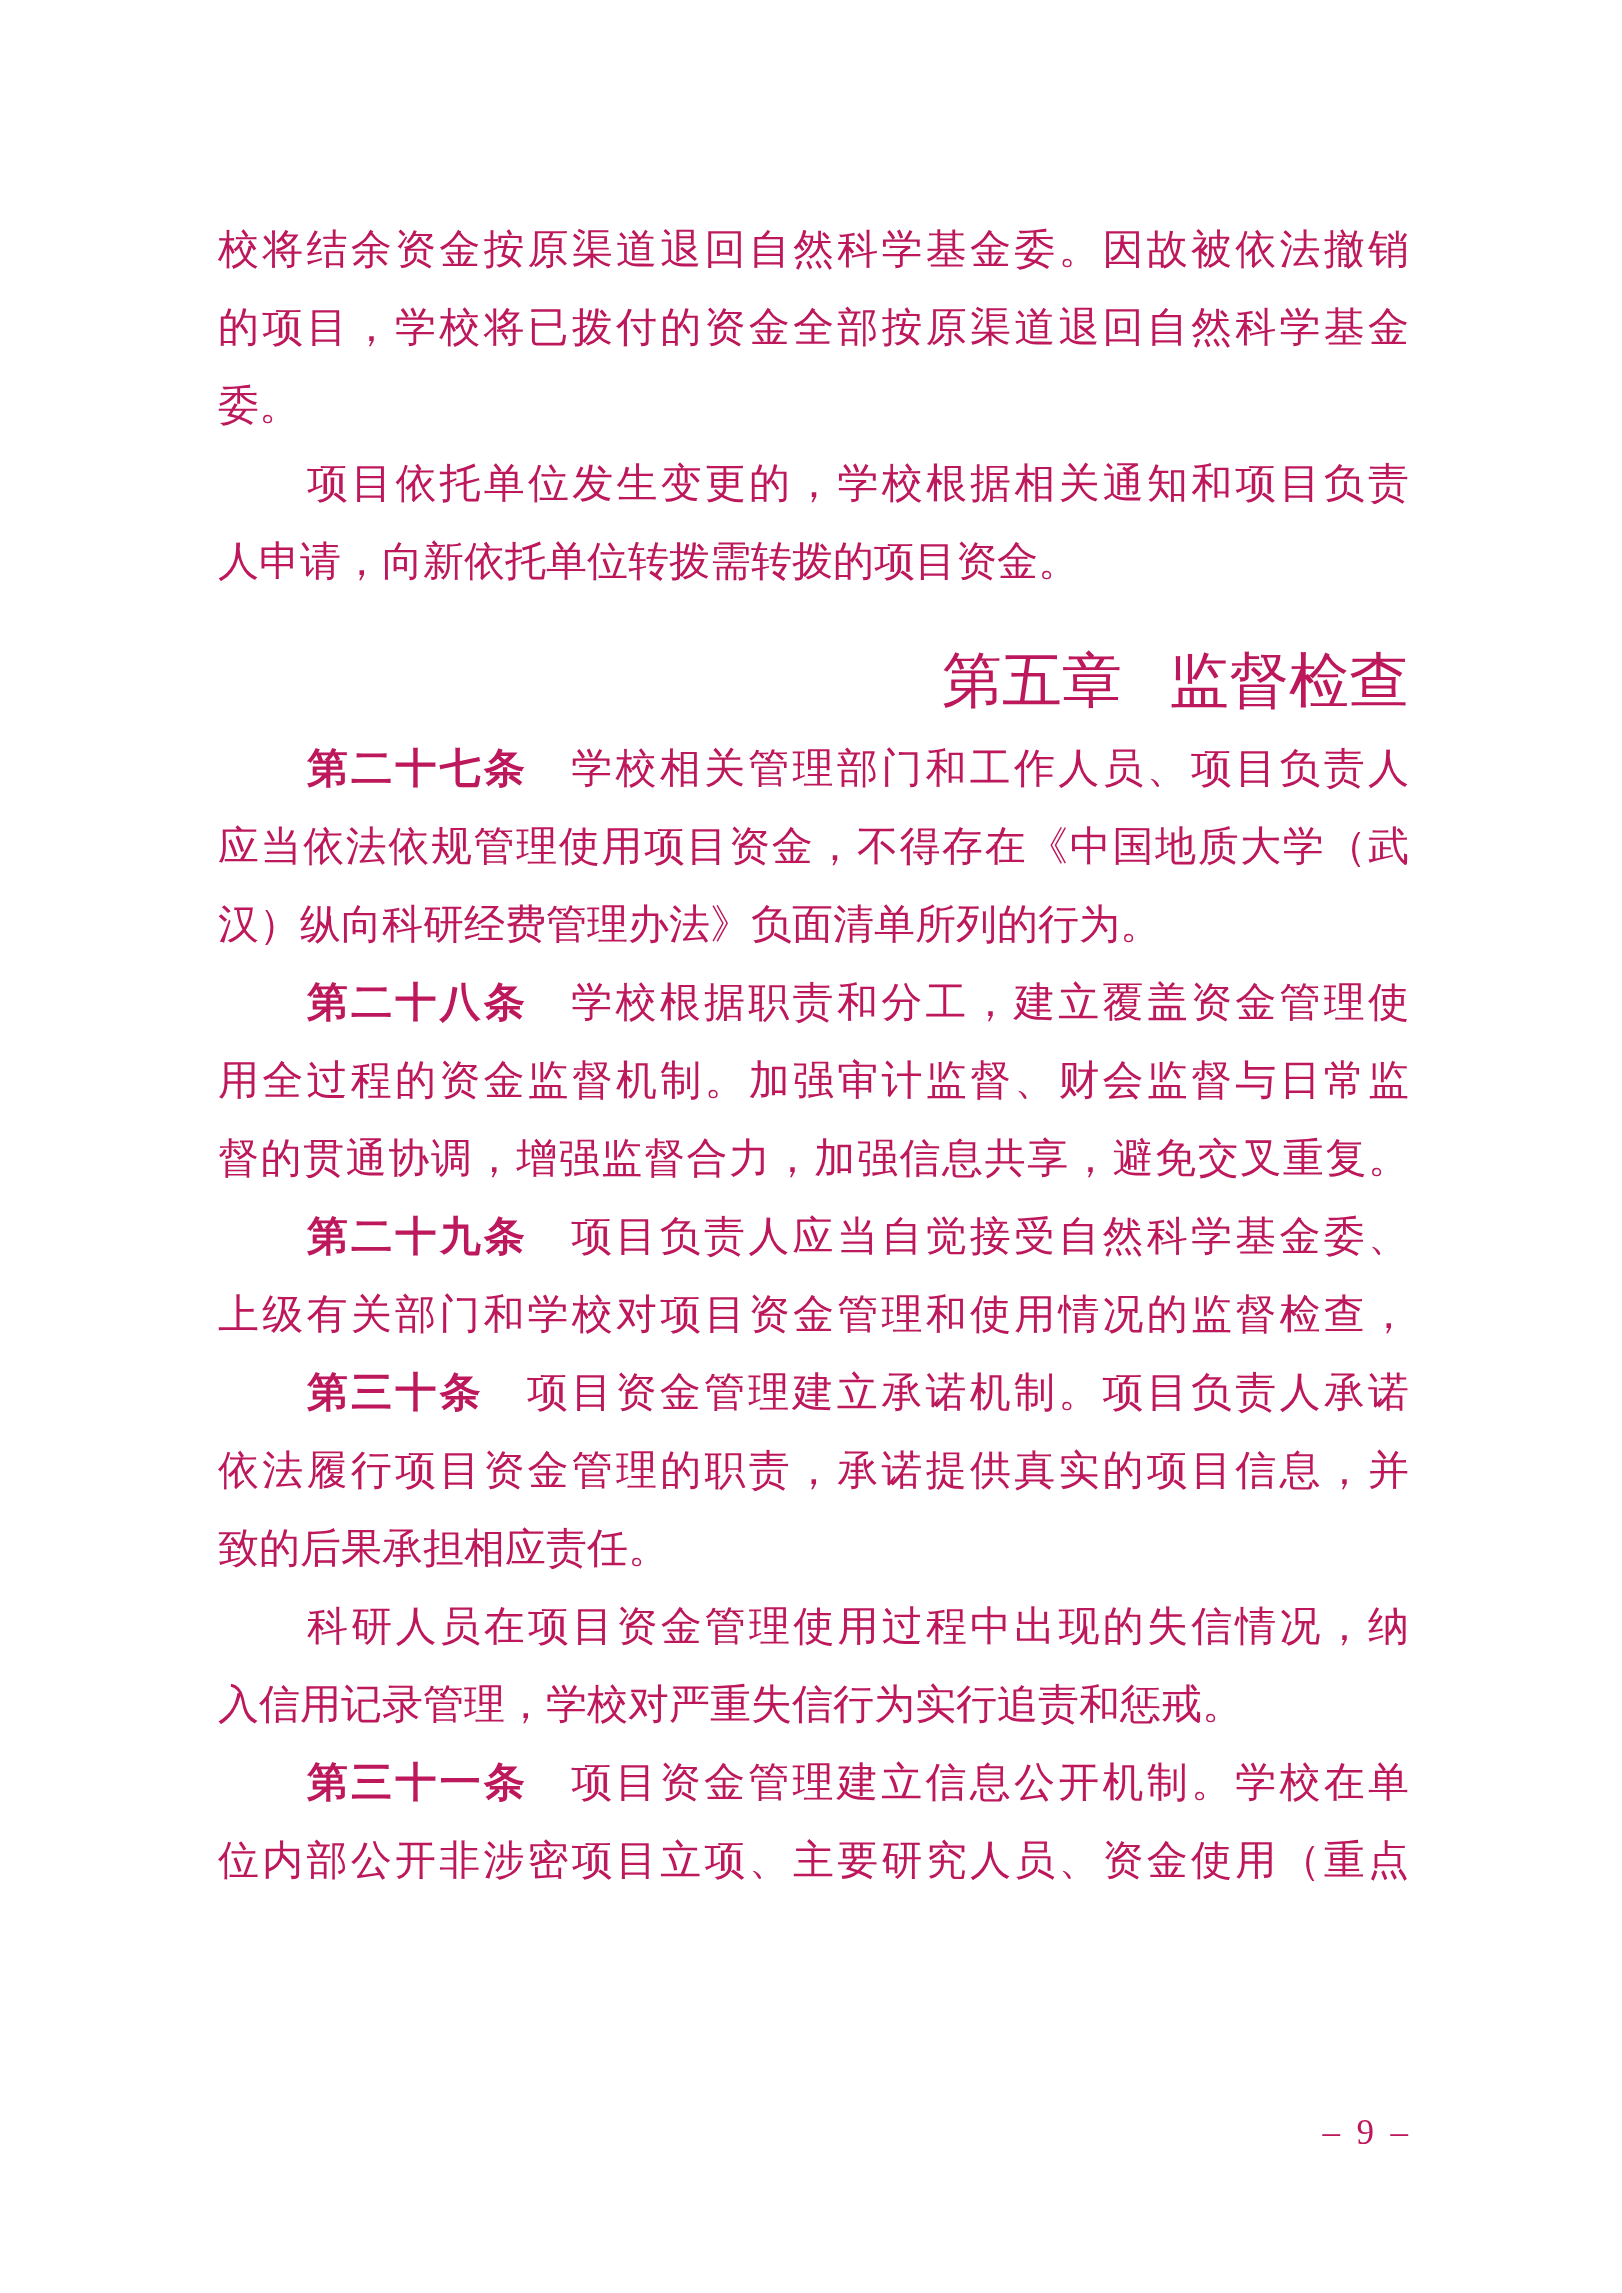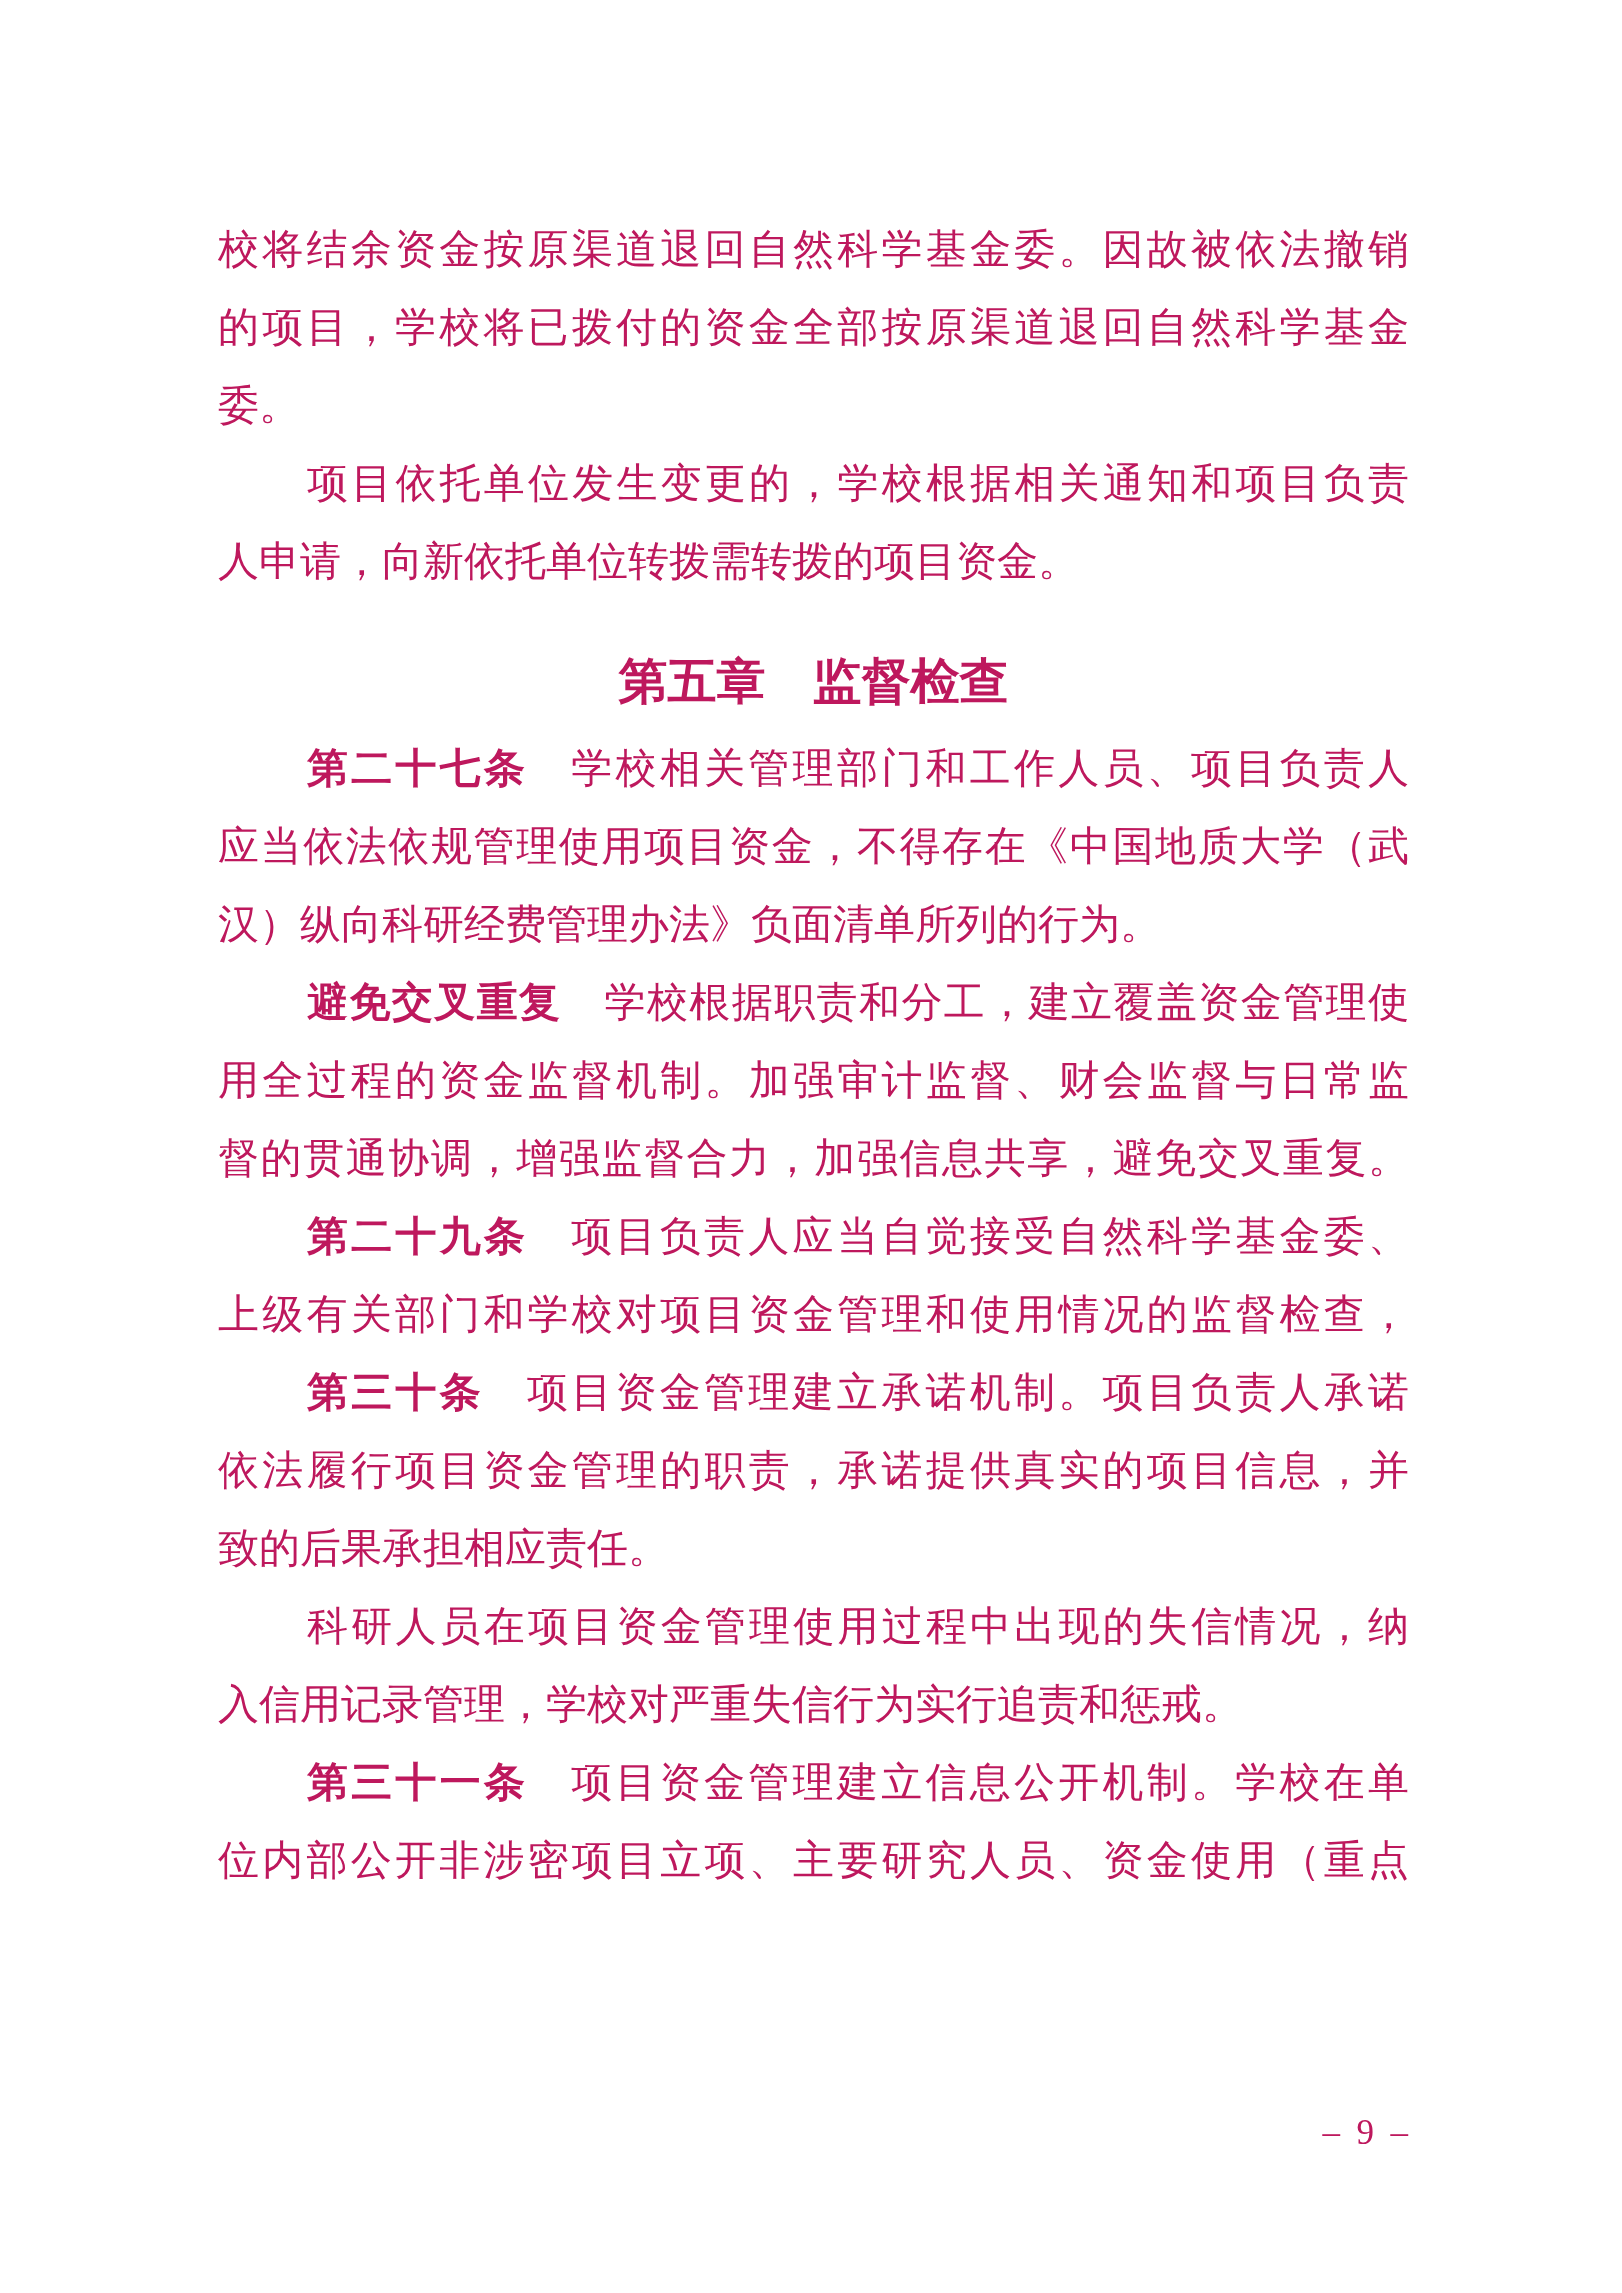--- a/index.html
+++ b/index.html
@@ -39,23 +39,23 @@
   }
   .lead {
     font-weight: bold;
     font-family: "Liberation Sans", "DejaVu Sans", sans-serif;
     margin-right: 43px;
   }
   .chapter-heading {
     margin-top: 33px;
     height: 96px;
     line-height: 96px;
-    text-align: center;
-    font-size: 49px;
-    font-weight: bold;
+    text-align: right;
+    font-size: 60px;
+    font-weight: normal;
     font-family: "Liberation Sans", "DejaVu Sans", sans-serif;
   }
   .chapter-heading .chapter {
     margin-right: 47px;
   }
   .page-number {
     position: absolute;
     right: 214px;
     top: 2103px;
     height: 59px;
@@ -81,21 +81,21 @@
       </div>
 
     <div class="chapter-heading">
       <span class="chapter">第五章</span><span>监督检查</span>
     </div>
 
     <div>
         <div class="line fill indent"><span class="lead">第二十七条</span>学校相关管理部门和工作人员、项目负责人</div>
         <div class="line fill">应当依法依规管理使用项目资金，不得存在《中国地质大学（武</div>
         <div class="line">汉）纵向科研经费管理办法》负面清单所列的行为。</div>
-        <div class="line fill indent"><span class="lead">避免交叉重复</span>学校根据职责和分工，建立覆盖资金管理使</div>
+        <div class="line fill indent"><span class="lead">第二十八条</span>学校根据职责和分工，建立覆盖资金管理使</div>
         <div class="line fill">用全过程的资金监督机制。加强审计监督、财会监督与日常监</div>
         <div class="line fill">督的贯通协调，增强监督合力，加强信息共享，避免交叉重复。</div>
         <div class="line fill indent"><span class="lead">第二十九条</span>项目负责人应当自觉接受自然科学基金委、</div>
         <div class="line fill">上级有关部门和学校对项目资金管理和使用情况的监督检查，</div>
         <div class="line fill indent"><span class="lead">第三十条</span>项目资金管理建立承诺机制。项目负责人承诺</div>
         <div class="line fill">依法履行项目资金管理的职责，承诺提供真实的项目信息，并</div>
         <div class="line">致的后果承担相应责任。</div>
         <div class="line fill indent">科研人员在项目资金管理使用过程中出现的失信情况，纳</div>
         <div class="line">入信用记录管理，学校对严重失信行为实行追责和惩戒。</div>
         <div class="line fill indent"><span class="lead">第三十一条</span>项目资金管理建立信息公开机制。学校在单</div>

